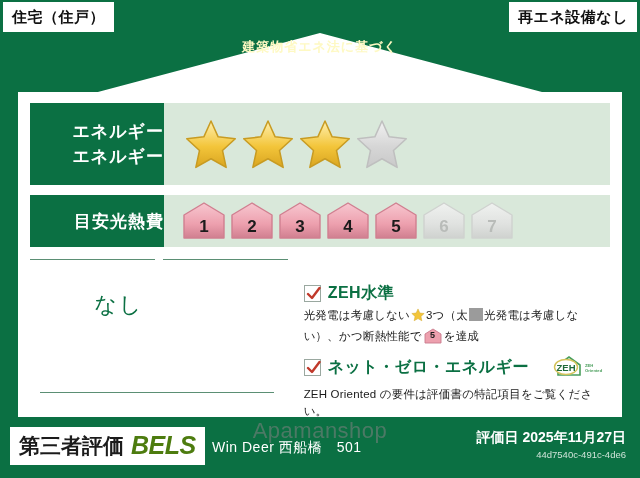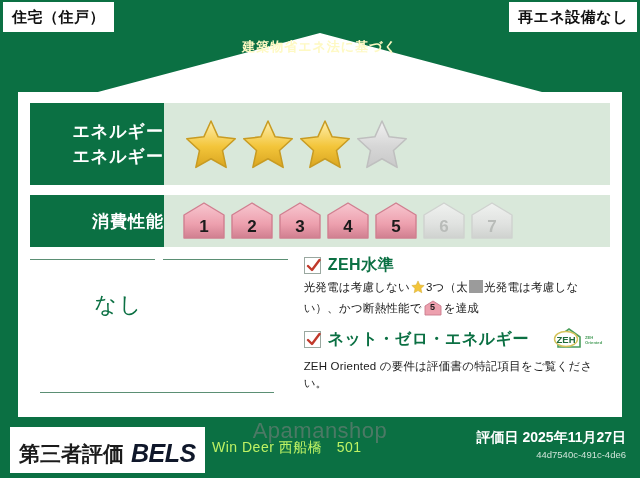--- a/index.html
+++ b/index.html
@@ -170,21 +170,21 @@
     letter-spacing: 2px;
     padding-right: 80px;
   }
   .cost-rule {
     position: absolute;
     left: 10px; right: 14px; bottom: 12px;
     height: 1px; background: #5b8f74;
   }
 
   
-  .check-item { margin-bottom: 2px; }
+  .check-item { margin-bottom: 2px; margin-top: 28px; }
   .check-head {
     display: flex;
     align-items: center;
     gap: 7px;
   }
   .checkbox {
     width: 17px; height: 17px;
     border: 1px solid #9aa8a0;
     background: #fff;
     position: relative;
@@ -224,43 +224,43 @@
   .footer {
     position: absolute;
     left: 0; bottom: 0;
     width: 640px; height: 61px;
     background: #0b7043;
   }
   .bels-badge {
     position: absolute;
     left: 10px; top: 10px;
     background: #ffffff;
-    padding: 12px 9px 5px 9px;
+    padding: 4px 9px 5px 9px;
     display: flex;
     align-items: center;
     gap: 7px;
     white-space: nowrap;
   }
   .bels-jp {
     color: #1b1b1b;
     font-size: 21px;
     font-weight: bold;
     letter-spacing: 0px;
   }
   .bels-en {
-    color: #0f172a;
+    color: #4d7c0f;
     font-size: 25px;
     font-weight: bold;
     letter-spacing: -0.5px;
     font-style: italic;
   }
   .property-name {
     position: absolute;
     left: 212px; top: 22px;
-    color: #bef264;
+    color: #ffffff;
     font-size: 14px;
     letter-spacing: 0.5px;
     white-space: nowrap;
   }
   .eval-date {
     position: absolute;
     right: 14px; top: 12px;
     color: #ffffff;
     font-size: 14px;
     font-weight: bold;
@@ -351,21 +351,21 @@
                   <stop offset="100%" stop-color="#c9c9c9"></stop>
                 </linearGradient>
               </defs>
               <polygon points="12,1.4 15.3,8.7 23.2,9.6 17.3,15 19,22.8 12,18.8 5,22.8 6.7,15 0.8,9.6 8.7,8.7" fill="url(#sg3)" stroke="#bfbfbf" stroke-width="0.7" stroke-linejoin="round"></polygon>
             </svg>
           </div>
       </div>
     </div>
 
     <div class="row" id="row-insulation">
-      <div class="row-label">消費性能</div>
+      <div class="row-label">目安光熱費</div>
       <div class="row-value">
         <div class="houses" id="houses-container">
             <div class="house on">
               <svg width="44" height="40" viewBox="0 0 44 40">
                 <defs>
                   <linearGradient id="hg0" x1="0" y1="0" x2="0" y2="1">
                     <stop offset="0%" stop-color="#f7c7d0"></stop>
                     <stop offset="60%" stop-color="#eda0ae"></stop>
                     <stop offset="100%" stop-color="#d07f90"></stop>
                   </linearGradient>

